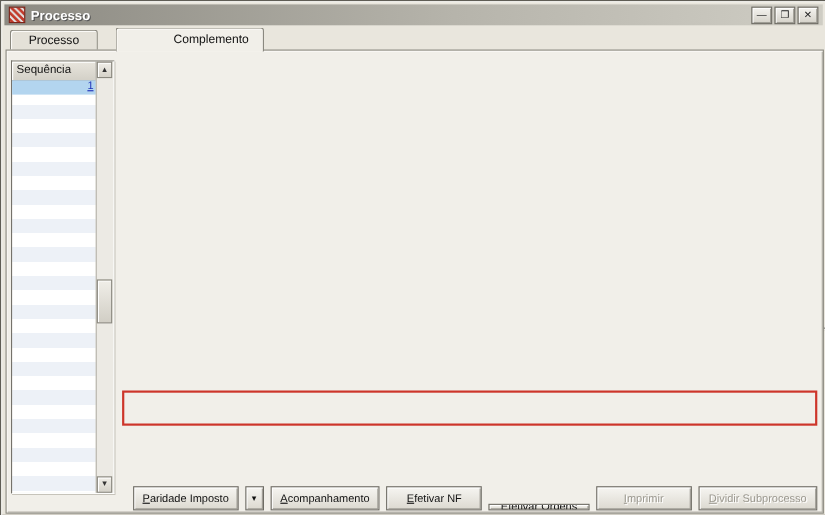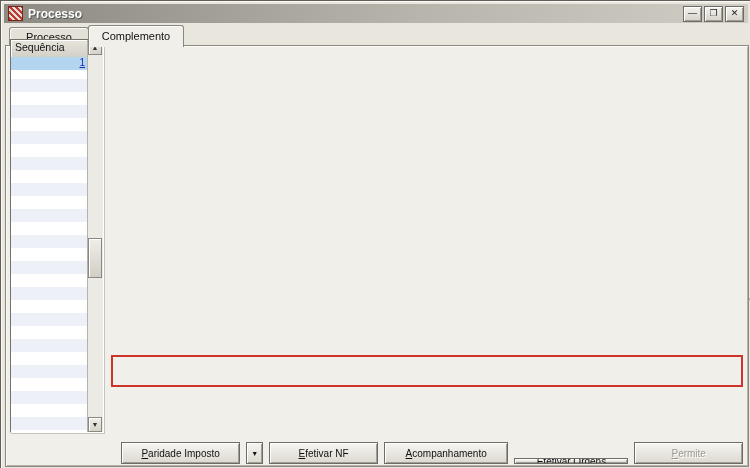--- a/index.html
+++ b/index.html
@@ -24,21 +24,21 @@
     font-size:9px;line-height:12px;text-align:center;color:#222;}
   
   .tab{position:absolute;background:#e4e1d8;border:1px solid #8a887f;border-bottom:none;
     border-radius:3px 3px 0 0;text-align:center;box-shadow:inset 1px 1px 0 #fbfaf7;}
   .tab.active{background:#f1efe9;z-index:3;}
   
   .bodyp{position:absolute;left:4px;top:44px;width:742px;height:420px;
     background:#f1efe9;border:1px solid #8a887f;
     box-shadow:inset 1px 1px 0 #fbfaf7, inset -1px -1px 0 #b5b2aa;z-index:1;}
   
-  .grid{position:absolute;left:9px;top:38px;width:92px;height:392px;
+  .grid{position:absolute;left:9px;top:54px;width:92px;height:392px;
     background:repeating-linear-gradient(to bottom,#ffffff 0 13px,#edf1f7 13px 26px);
     border:1px solid #75726b;border-right-color:#fff;border-bottom-color:#fff;
     box-shadow:1px 1px 0 #c6c3ba;z-index:2;}
   .gridhdr{position:absolute;left:0;top:0;right:15px;height:16px;background:linear-gradient(#e8e5dd,#d3d0c7);
     border-right:1px solid #8a887f;border-bottom:1px solid #8a887f;
     box-shadow:inset 1px 1px 0 #fff;padding:1px 0 0 4px;font-size:10.5px;}
   .gridsel{position:absolute;left:0;top:17px;right:15px;height:13px;background:#b3d5ef;
     color:#1c2fb8;font-size:10px;text-align:right;padding:0 3px 0 0;text-decoration:underline;}
   .sbar{position:absolute;right:0;top:0;bottom:0;width:15px;background:#eceae4;border-left:1px solid #b5b2aa;}
   .sbtn{position:absolute;left:0;width:14px;height:15px;background:linear-gradient(#f0eee8,#d5d2c9);
@@ -89,21 +89,21 @@
     <span class="appicon"></span>
     <span class="title">Processo</span>
     <span class="wbtns">
       <span class="wbtn">—</span>
       <span class="wbtn">❐</span>
       <span class="wbtn">✕</span>
     </span>
   </div>
 
   <div class="tab" style="left:8px;top:26px;width:78px;height:18px;line-height:18px;">Processo</div>
-  <div class="tab active" style="left:87px;top:24px;width:94px;height:21px;line-height:20px;">Complemento</div>
+  <div class="tab active" style="left:104px;top:24px;width:94px;height:21px;line-height:20px;padding-left:39px;">Complemento</div>
 
   <div class="bodyp"></div>
 
   <div class="grid">
     <div class="gridhdr">Sequência</div>
     <div class="gridsel">1</div>
     <div class="sbar">
       <span class="sbtn" style="top:0;">▲</span>
       <span class="sthumb"></span>
       <span class="sbtn" style="bottom:0;">▼</span>
@@ -268,27 +268,30 @@
     <span>Permite Impressão</span>
   </span>
   <span class="lbl b" style="left:540px;top:424px;">Valor FOB Total (em U$)</span>
   <span class="val r" style="left:670px;top:424px;width:70px;">1.200,00</span>
 
   <div class="btnrow">
     <div class="btn" style="flex:1.1;">
         <span class="bl">Paridade Imposto</span>
       </div>
     <div class="btn dd">▼</div>
+    <div class="btn" style="flex:1.15;">
+        <span class="bl">Acompanhamento</span>
+      </div>
     <div class="btn">
         <span class="bl">Efetivar NF</span>
       </div>
-    <div class="btn" style="flex:1.15;">
-        <span class="bl">Acompanhamento</span>
-      </div>
     <div class="btn" style="flex:1.05;margin-top:16px;">
         <span class="bl">Efetivar Ordens</span>
       </div>
     <div class="btn dis">
-        <span class="bl">Permite</span>
+        <span class="bl">Imprimir</span>
+      </div>
+    <div class="btn dis" style="flex:1.25;">
+        <span class="bl">Dividir Subprocesso</span>
       </div>
   </div>
 
 </div>
 
 </body></html>

